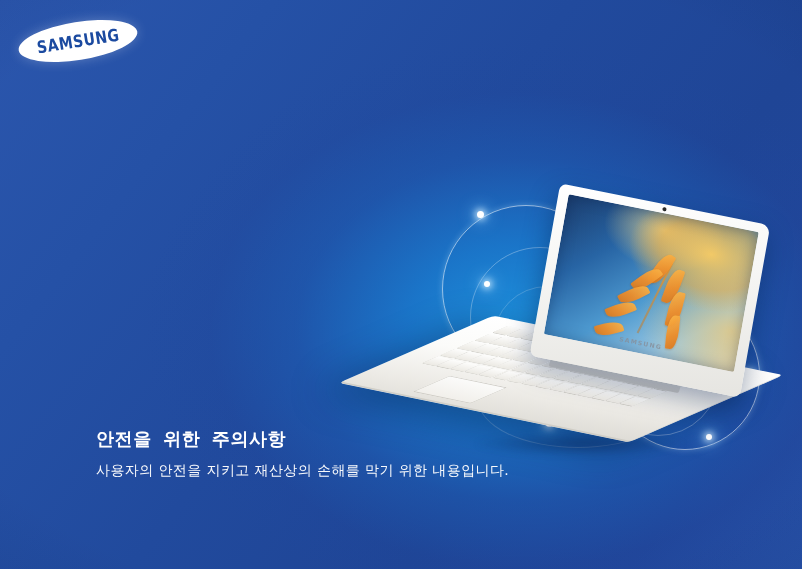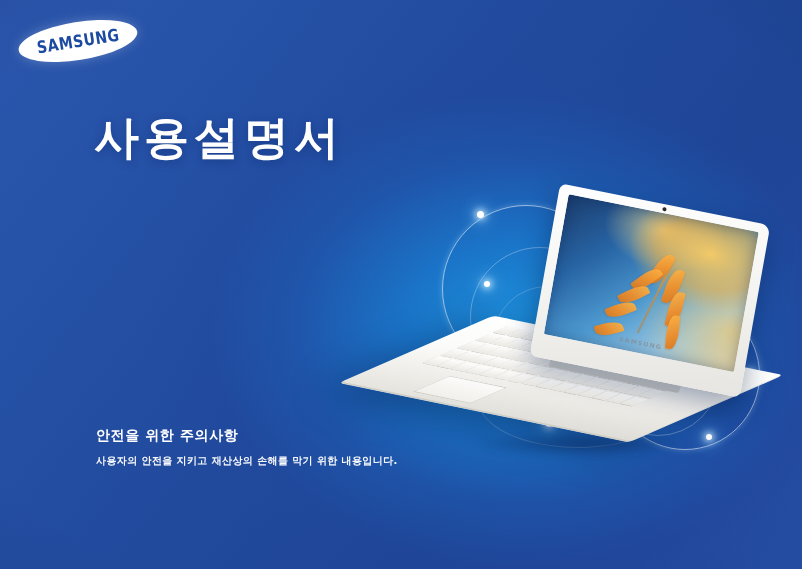--- a/index.html
+++ b/index.html
@@ -68,30 +68,31 @@
     letter-spacing:5px;
     line-height:1.05;
     text-shadow:0 2px 10px rgba(10,30,90,0.35);
     white-space:nowrap;
   }
 
   
   #safety{ position:absolute; left:96px; top:427px; }
   #safety-heading{
     color:#ffffff;
-    font-size:14px;
+    font-size:18px;
     font-weight:bold;
     letter-spacing:0.6px;
     margin-bottom:9px;
     white-space:nowrap;
+    font-family:Liberation Mono, monospace;
   }
   .safety-line{
     color:#ffffff;
-    font-size:10px;
-    font-weight:bold;
+    font-size:14px;
+    font-weight:normal;
     letter-spacing:0.4px;
     line-height:1.45;
     white-space:nowrap;
     opacity:0.97;
   }
 
   
   .orbit{
     position:absolute;
     border-radius:50%;
@@ -346,20 +347,19 @@
 
   <div id="vignette"></div>
 
   <div id="logo-wrap">
     <div id="logo-ellipse"></div>
     <div id="logo-text">
       <span>SAMSUNG</span>
     </div>
   </div>
 
-  <div id="title">사용설명서</div>
 
   <div id="safety">
     <div id="safety-heading">안전을 위한 주의사항</div>
     <div class="safety-line">사용자의 안전을 지키고 재산상의 손해를 막기 위한 내용입니다.</div>
   </div>
 
 </div>
 
 </body></html>

